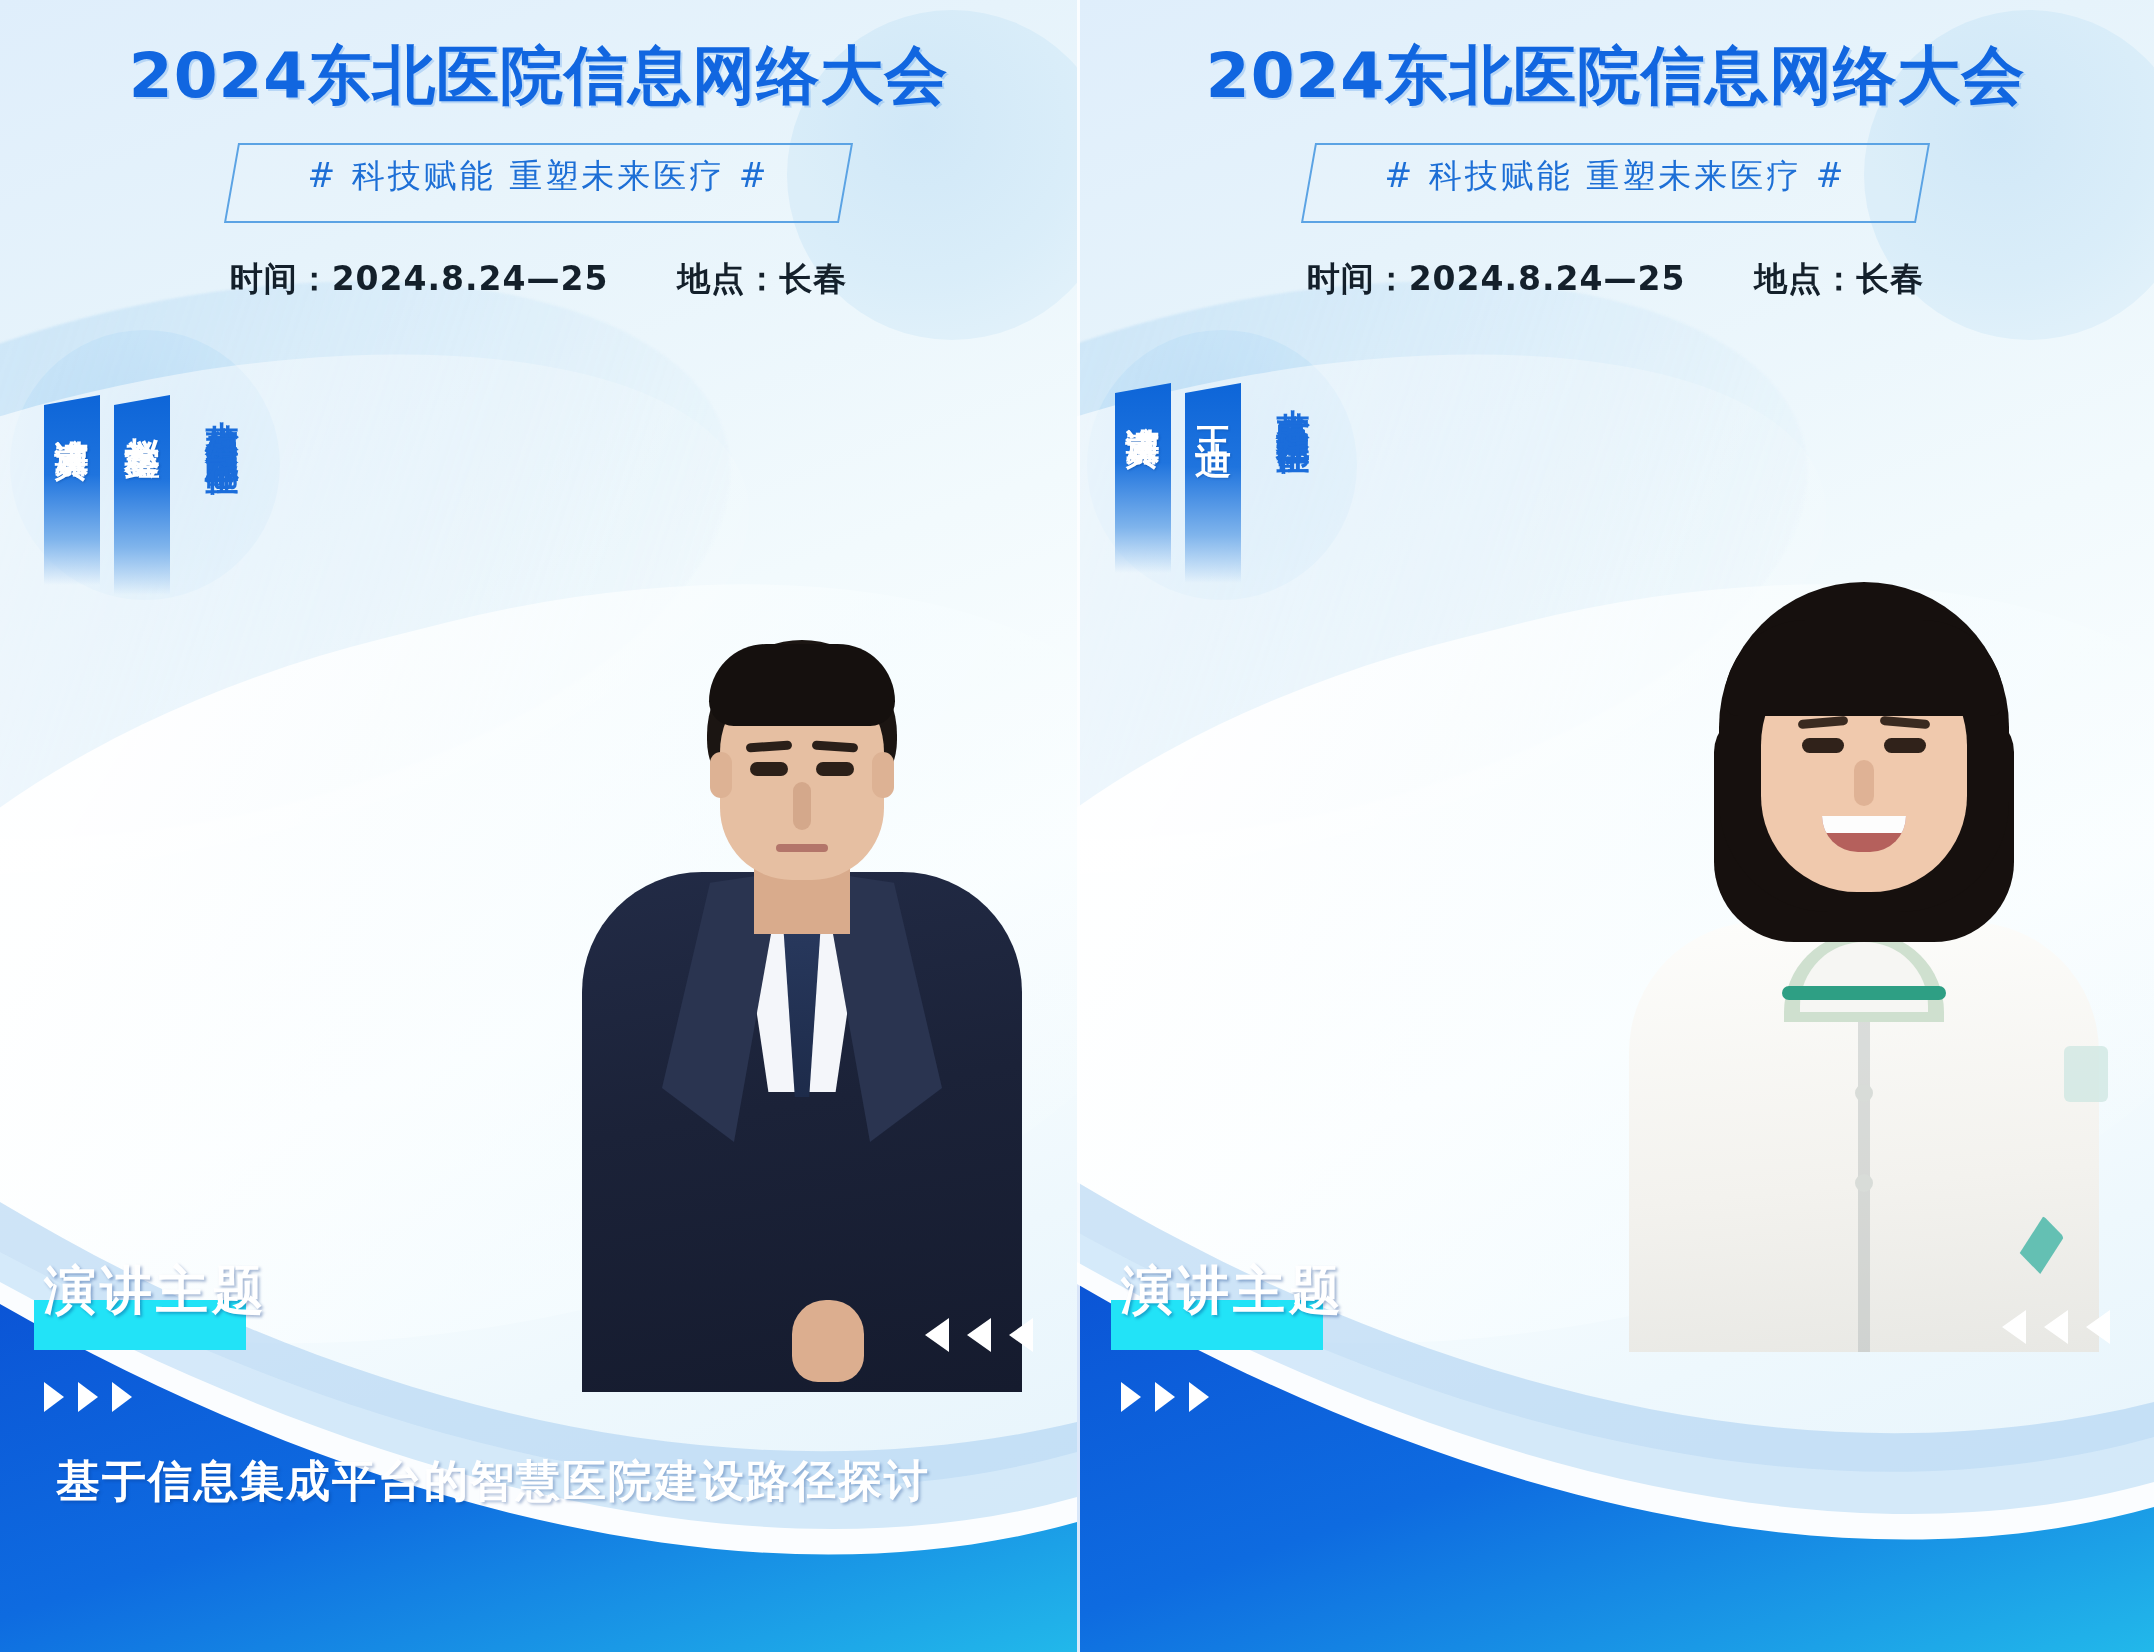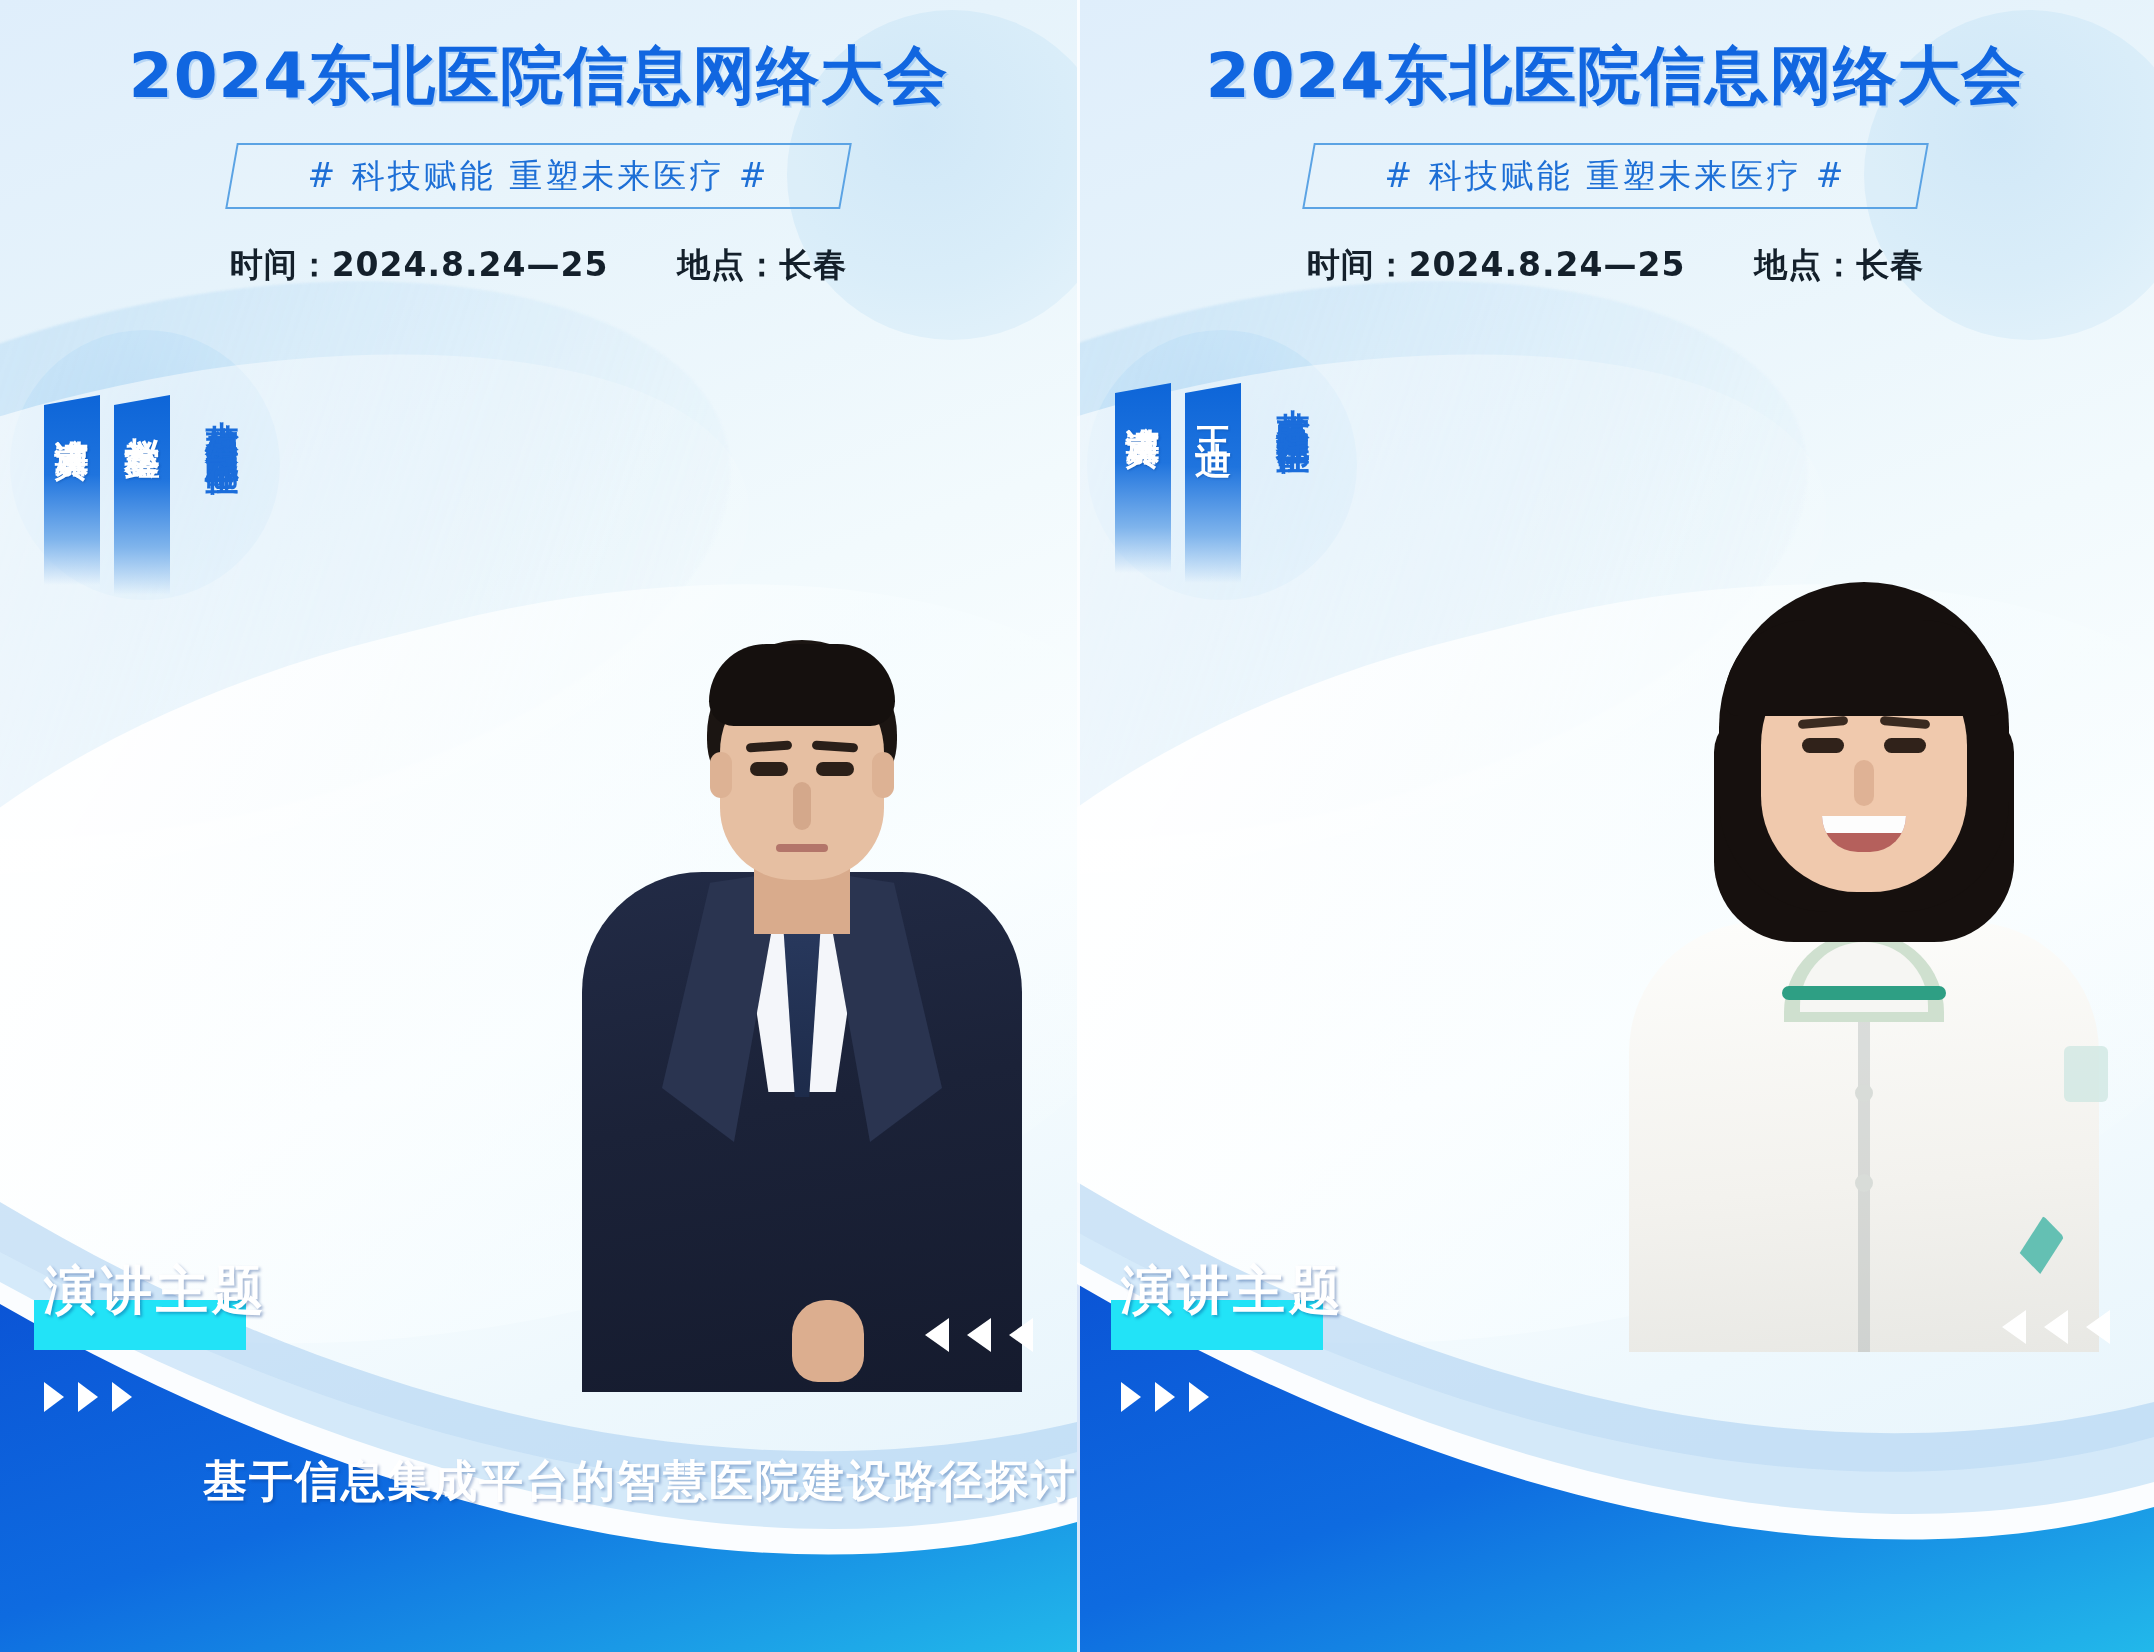--- a/index.html
+++ b/index.html
@@ -32,21 +32,21 @@
        transform:rotate(-12deg);}
   .sw3{left:-200px;top:620px;width:1400px;height:700px;border-radius:50% 50% 45% 55%;
        background:linear-gradient(135deg,rgba(255,255,255,.95) 20%,rgba(247,253,255,.6) 60%,rgba(255,255,255,0) 100%);
        transform:rotate(-14deg);}
 
   
   .header{position:absolute;left:0;top:0;width:100%;z-index:20;text-align:center;}
   .conf-title{margin-top:44px;font-size:63px;line-height:1;font-weight:bold;color:#1166e0;
               letter-spacing:1px;font-family:"DejaVu Sans","Liberation Sans",sans-serif;
               text-shadow:2px 2px 0 rgba(60,140,230,.25);}
-  .slogan-wrap{margin:36px auto 6px;width:615px;height:66px;position:relative;}
+  .slogan-wrap{margin:36px auto 6px;width:615px;height:80px;position:relative;}
   .slogan-box{position:absolute;inset:0;border:2px solid #5ba3e4;
               transform:skewX(-10deg);background:rgba(255,255,255,.10);}
   .slogan-text{position:relative;line-height:66px;font-size:33px;color:#1d6fd6;letter-spacing:3px;
                font-family:"DejaVu Sans","Liberation Sans",sans-serif;}
   .meta-line{margin-top:34px;font-size:33px;font-weight:bold;color:#14202b;letter-spacing:1px;
              font-family:"DejaVu Sans","Liberation Sans",sans-serif;}
   .meta-gap{display:inline-block;width:44px;}
 
   
   .tags{position:absolute;z-index:30;display:flex;align-items:flex-start;}
@@ -175,21 +175,21 @@
                    font-family:"DejaVu Sans","Liberation Sans",sans-serif;
                    text-shadow:2px 2px 3px rgba(0,50,130,.35);}
   .tri-right{position:absolute;left:44px;top:150px;display:flex;gap:14px;}
   .tri-right i{width:0;height:0;border-top:15px solid transparent;border-bottom:15px solid transparent;
                border-left:20px solid #fff;display:block;}
   .tri-left{position:absolute;right:44px;display:flex;gap:18px;}
   .tri-left i{width:0;height:0;border-top:17px solid transparent;border-bottom:17px solid transparent;
               border-right:24px solid #fff;display:block;}
   .tri-left.l{top:86px;}
   .tri-left.r{top:78px;}
-  .topic-text{position:absolute;left:0;width:100%;text-align:right;
+  .topic-text{position:absolute;left:0;width:100%;text-align:left;
               font-size:44px;font-weight:bold;color:#fff;letter-spacing:2px;
               font-family:"DejaVu Sans","Liberation Sans",sans-serif;
               text-shadow:2px 2px 3px rgba(0,50,130,.30);}
   .topic-text.l{top:220px;padding-left:56px;box-sizing:border-box;}
   .topic-text.r{top:196px;padding-left:40px;box-sizing:border-box;}
 </style>
 </head>
 <body>
 
 <div class="stage">

